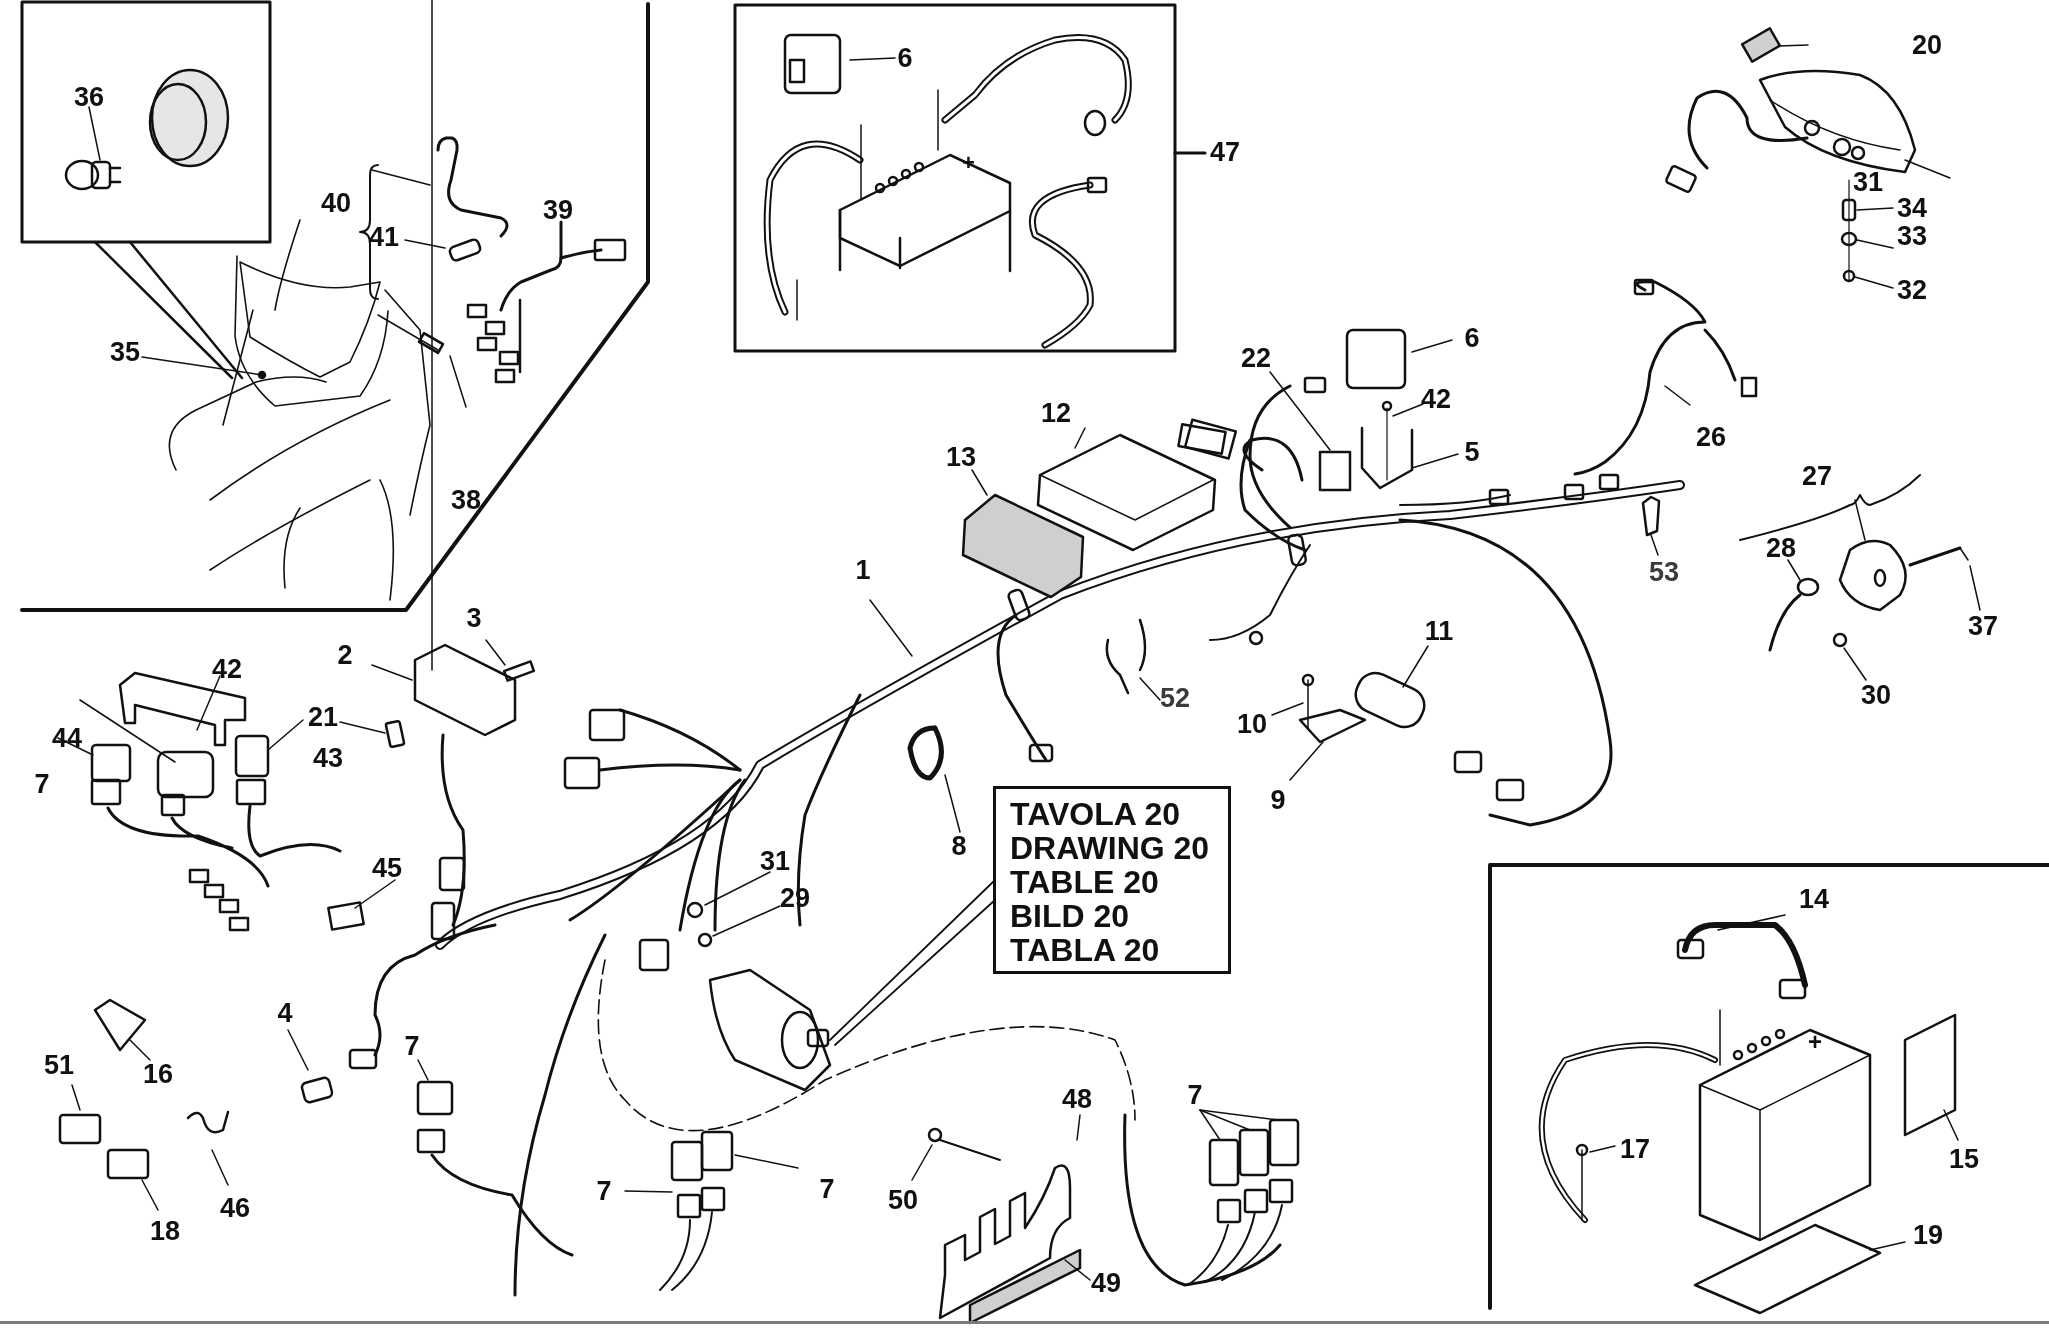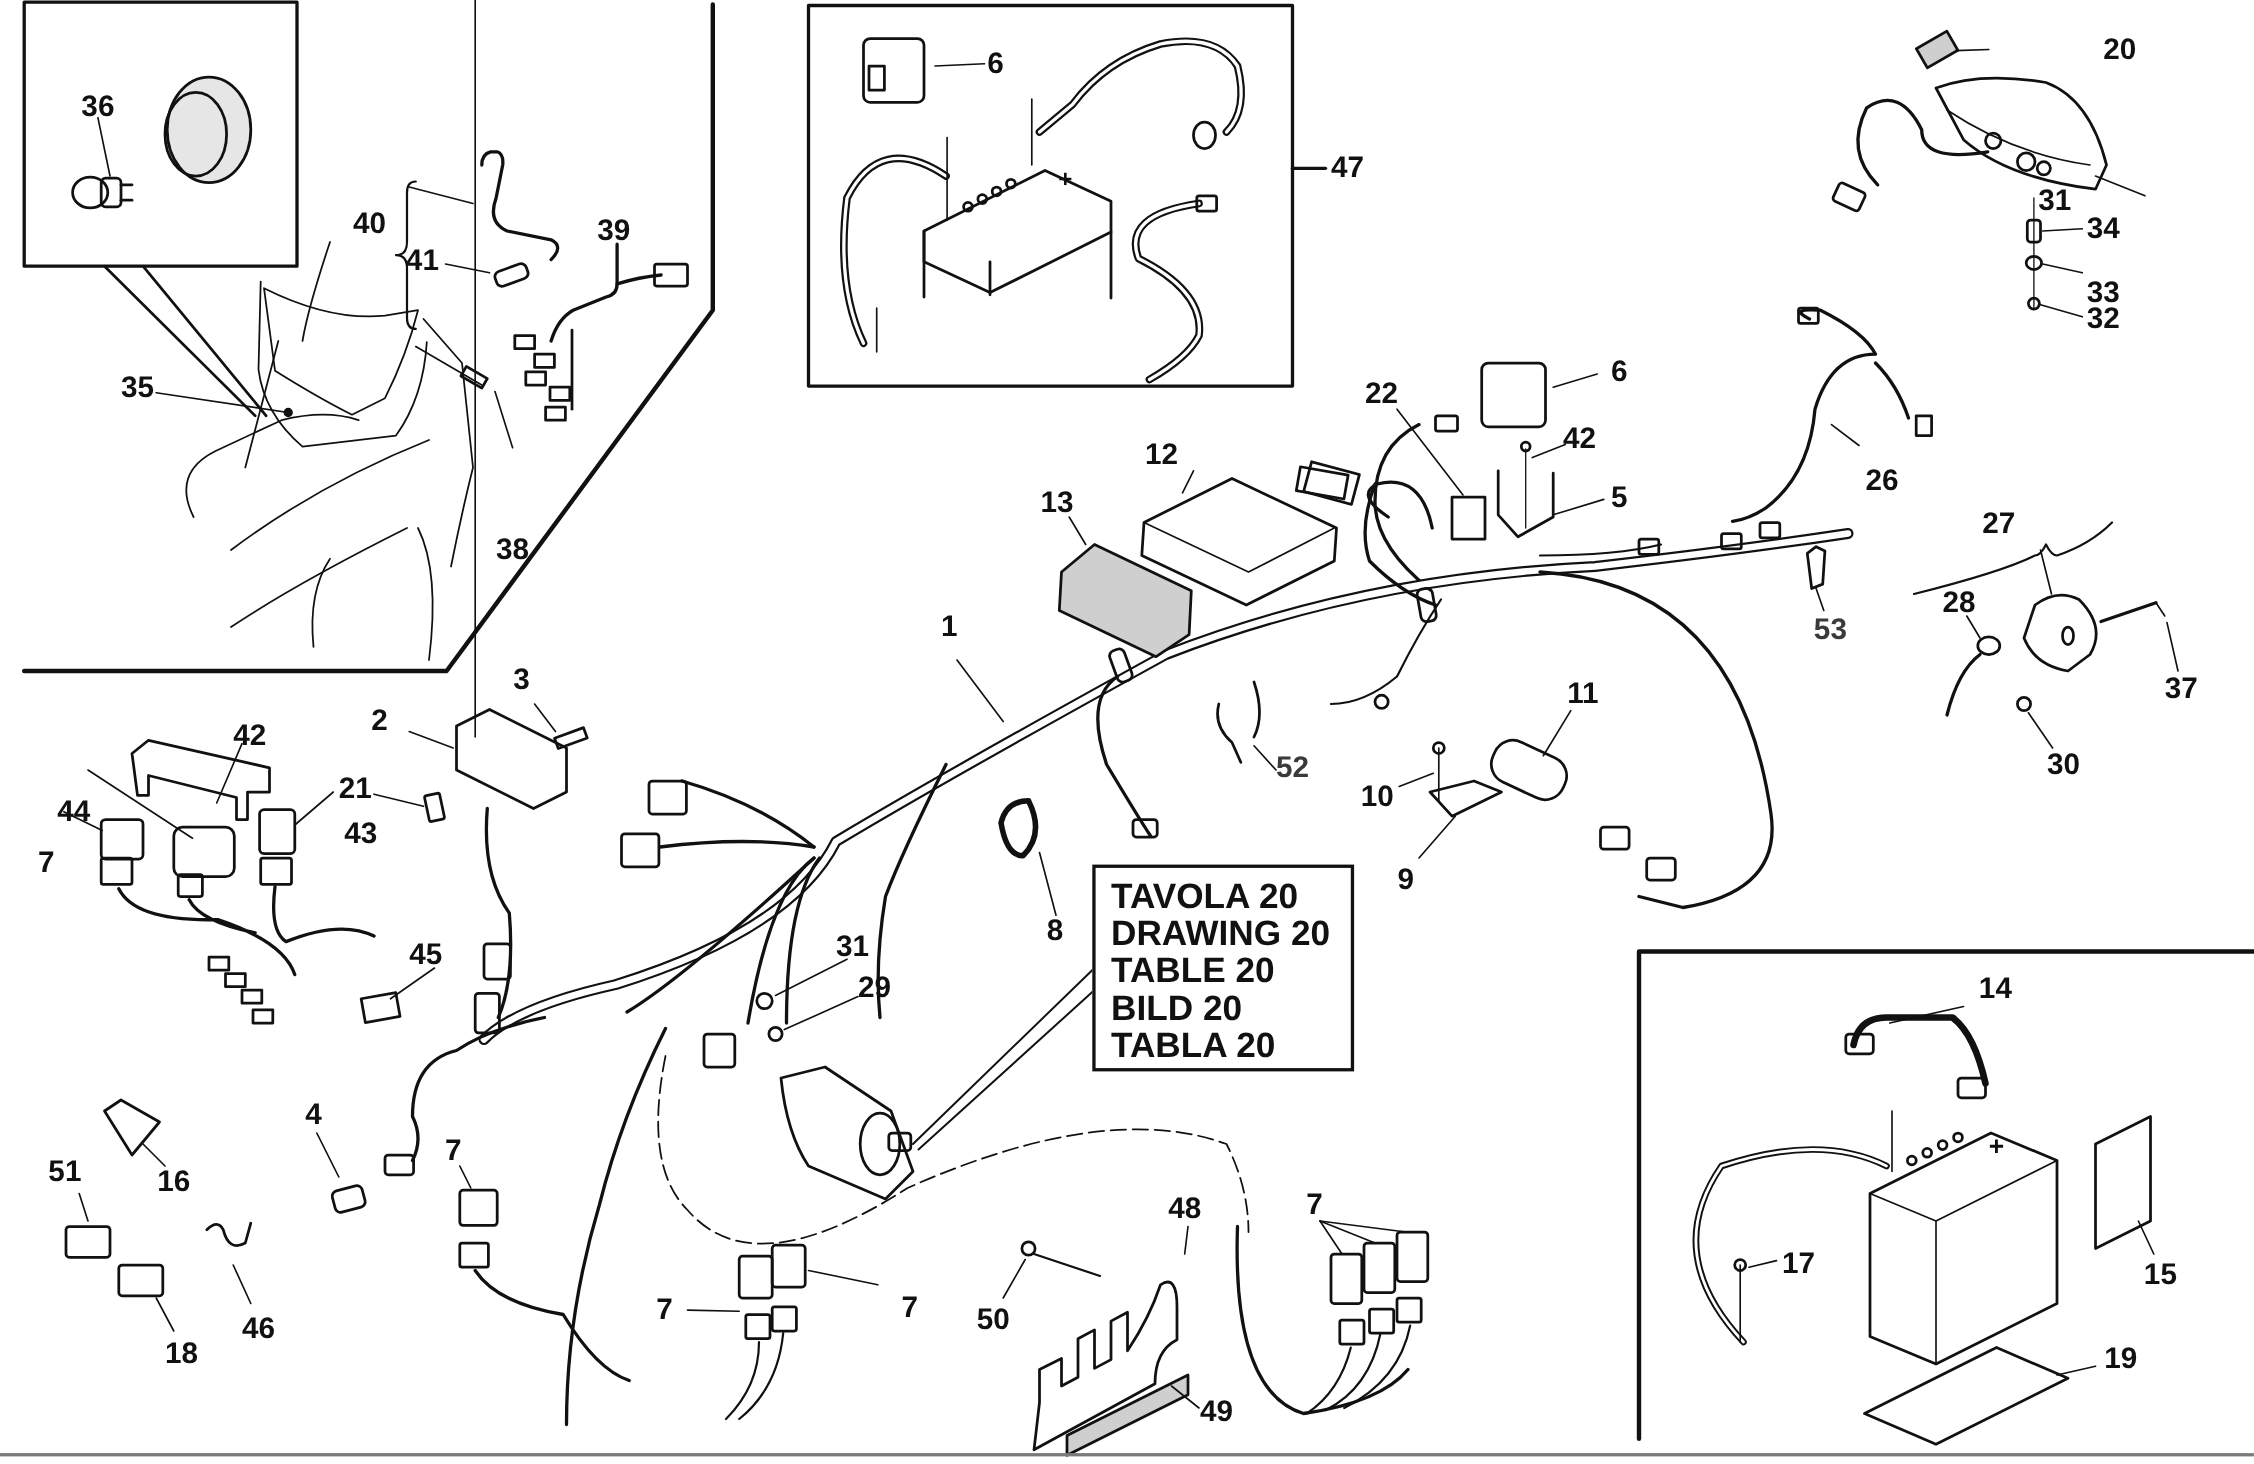--- a/index.html
+++ b/index.html
@@ -369,21 +369,21 @@
 <div class="lbl" style="left:558px;top:210px">39</div>
 <div class="lbl" style="left:125px;top:352px">35</div>
 <div class="lbl" style="left:466px;top:500px">38</div>
 
 <div class="lbl" style="left:905px;top:58px">6</div>
 <div class="lbl" style="left:1225px;top:152px">47</div>
 
 <div class="lbl" style="left:1927px;top:45px">20</div>
 <div class="lbl" style="left:1868px;top:182px">31</div>
 <div class="lbl" style="left:1912px;top:208px">34</div>
-<div class="lbl" style="left:1912px;top:266px">33</div>
+<div class="lbl" style="left:1912px;top:236px">33</div>
 <div class="lbl" style="left:1912px;top:290px">32</div>
 
 <div class="lbl" style="left:1472px;top:338px">6</div>
 <div class="lbl" style="left:1256px;top:358px">22</div>
 <div class="lbl" style="left:1436px;top:399px">42</div>
 <div class="lbl" style="left:1472px;top:452px">5</div>
 <div class="lbl" style="left:1711px;top:437px">26</div>
 
 <div class="lbl" style="left:1056px;top:413px">12</div>
 <div class="lbl" style="left:961px;top:457px">13</div>

